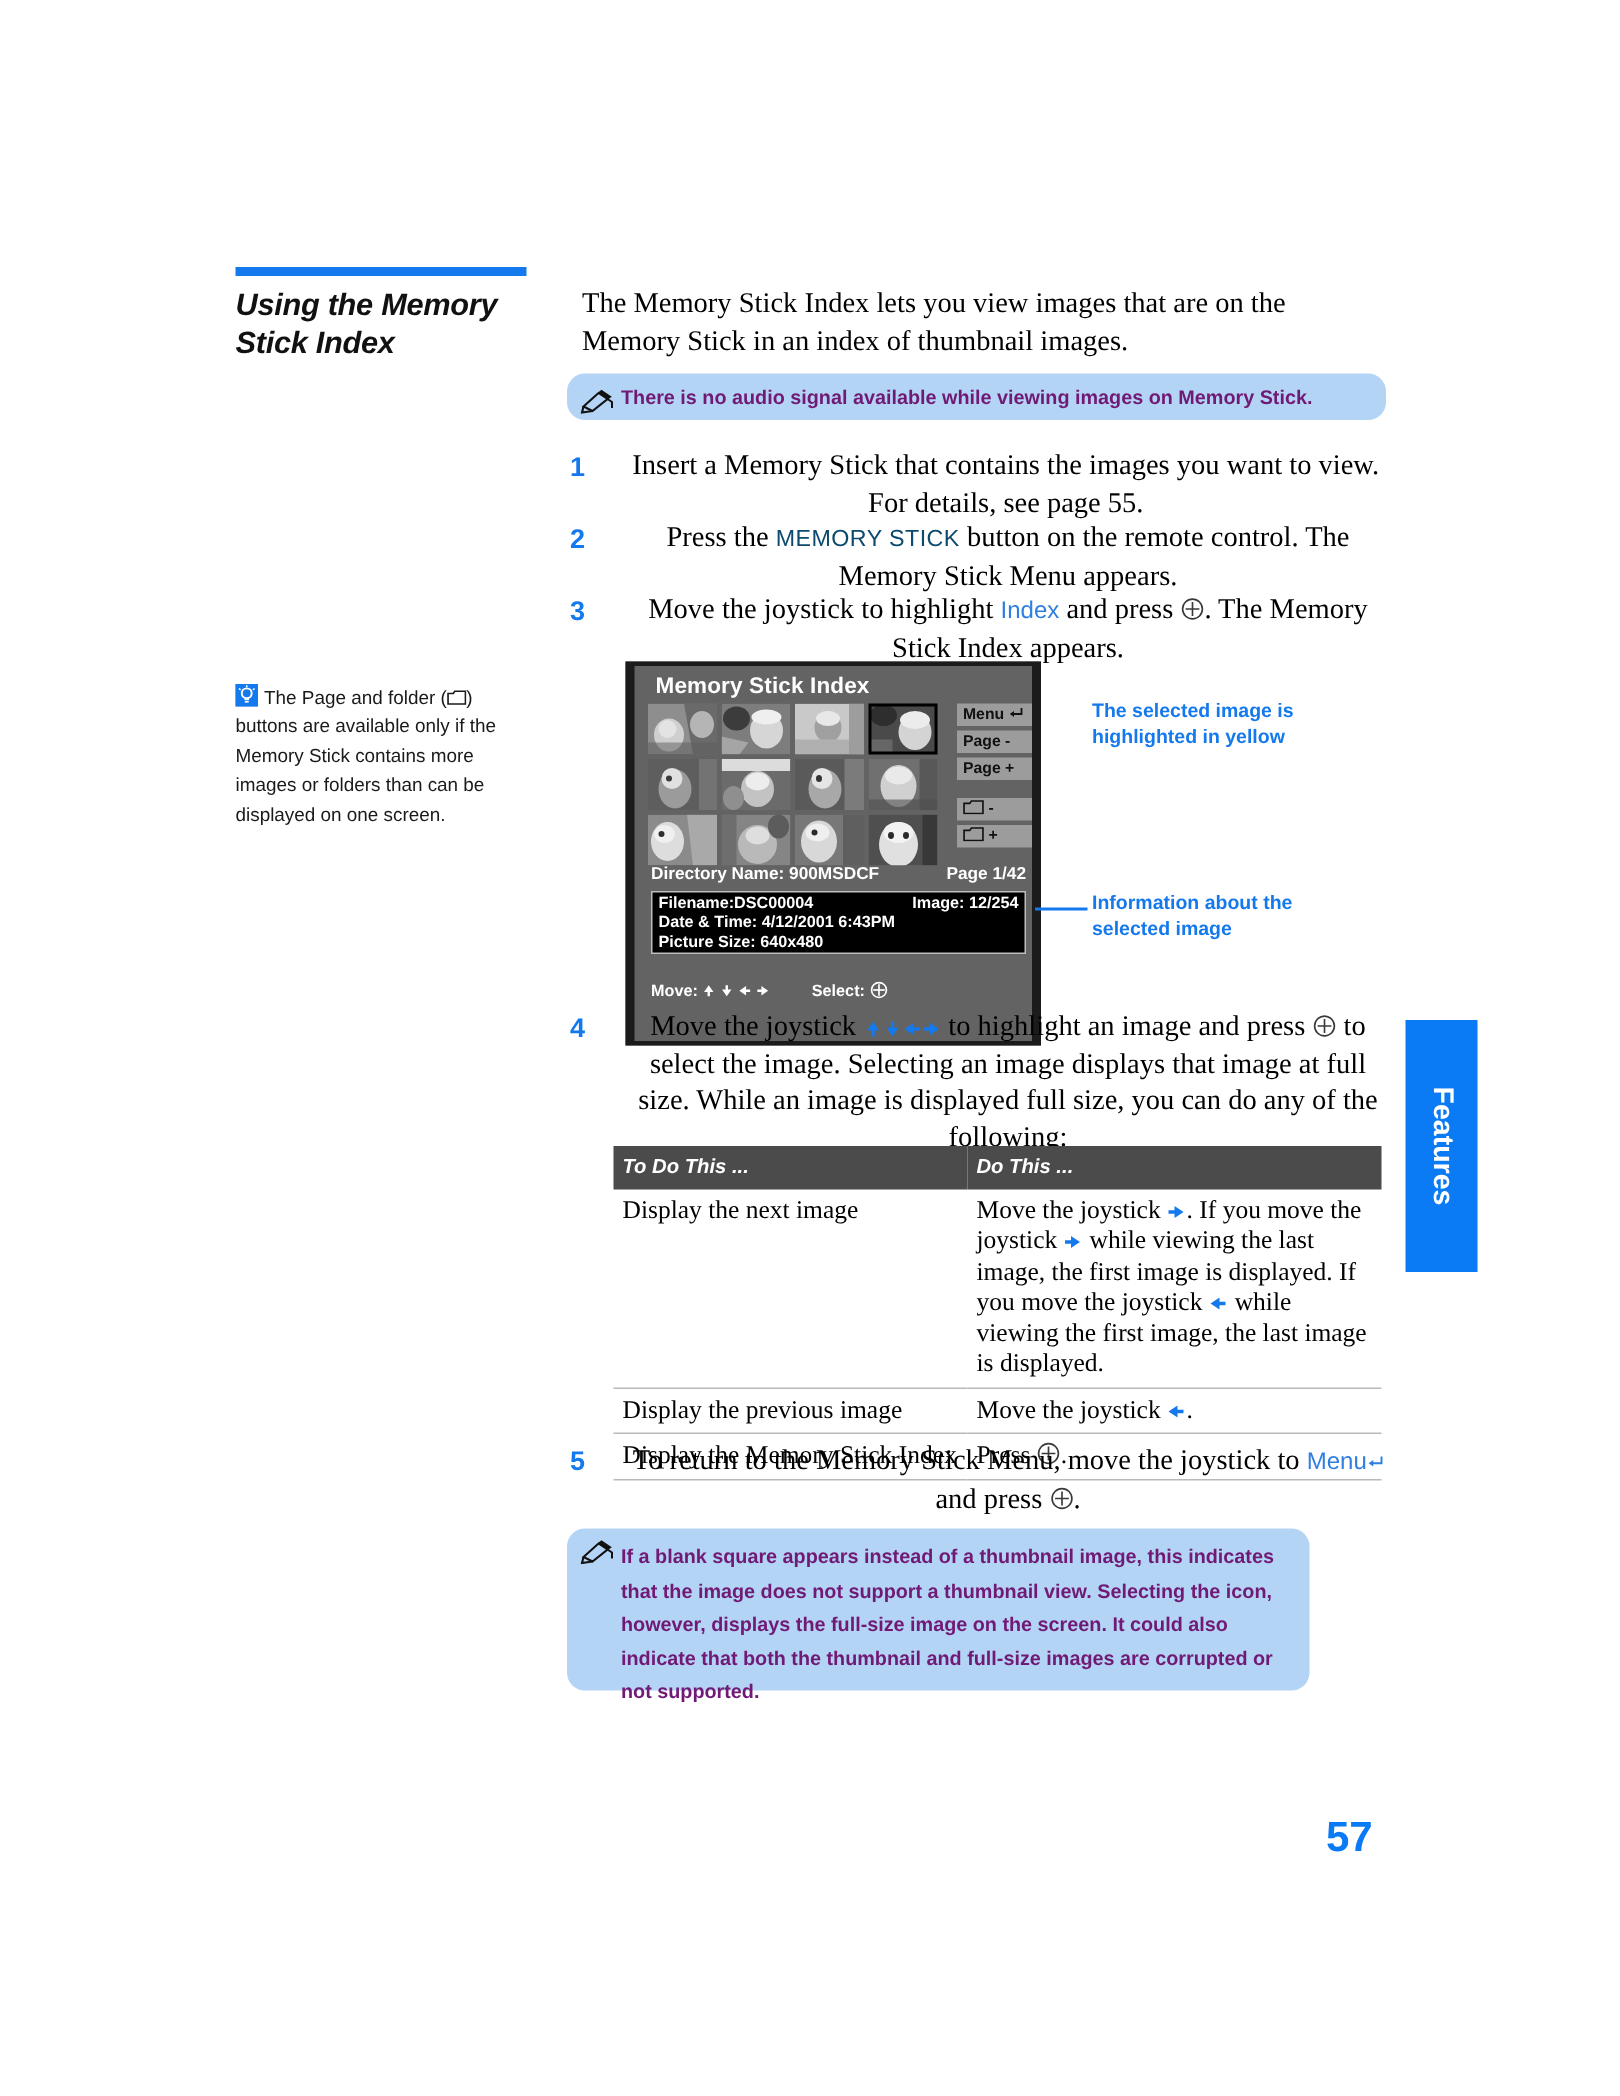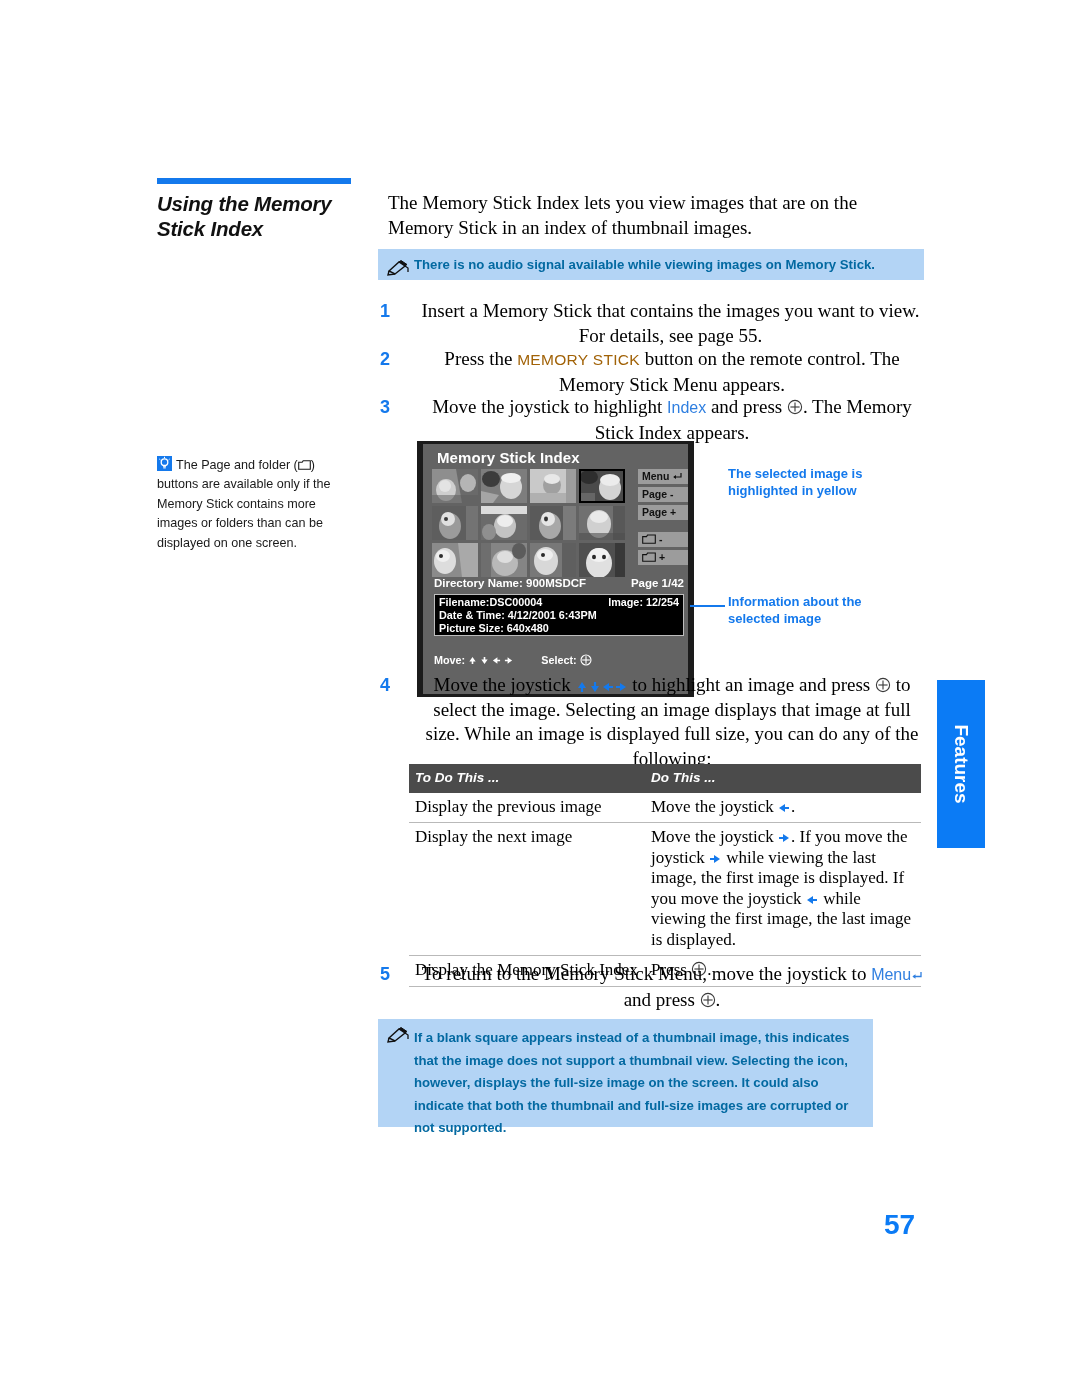--- a/index.html
+++ b/index.html
@@ -79,21 +79,22 @@
     width: 535px;
     font-size: 19px;
     line-height: 24.5px;
   }
 
   .note-box {
     position: absolute;
     background: #b3d4f5;
     font-family: "Liberation Sans", sans-serif;
     font-weight: bold;
-    color: #0369a1;
+    color: #701a75;
+    border-radius: 12px;
   }
   #note-top {
     left: 378px;
     top: 249px;
     width: 546px;
     height: 31px;
     font-size: 13.2px;
     line-height: 31px;
     padding: 0;
   }
@@ -132,21 +133,21 @@
   #step3 { left: 380px; top: 395px; width: 548px; }
   #step4 { left: 380px; top: 673px; width: 548px; }
   #step5 { left: 380px; top: 962px; width: 548px; }
 
   .ui-label {
     color: #2f7fe0;
     font-family: "Liberation Sans", sans-serif;
     font-size: 16px;
   }
   .ui-label-caps {
-    color: #a16207;
+    color: #0c4a6e;
     font-family: "Liberation Sans", sans-serif;
     font-size: 15.5px;
     letter-spacing: 0.3px;
   }
   .circ-plus {
     display: inline-block;
     width: 16px;
     height: 16px;
     vertical-align: -2px;
   }
@@ -623,34 +624,34 @@
 
   <table id="do-table">
     <thead>
       <tr>
         <th class="col-a">To Do This ...</th>
         <th>Do This ...</th>
       </tr>
     </thead>
     <tbody>
       <tr>
-        <td class="col-a">Display the previous image</td>
-        <td><span>Move the joystick </span><span class="arrow"><svg viewBox="0 0 12 12" width="12" height="12">
-                <path d="M1 6 L7 2 L7 4.9 L11 4.9 L11 7.1 L7 7.1 L7 10 Z" fill="#1479ec"></path>
-              </svg></span><span>.</span></td>
-      </tr>
-      <tr>
         <td class="col-a">Display the next image</td>
         <td><span>Move the joystick </span><span class="arrow"><svg viewBox="0 0 12 12" width="12" height="12">
                 <path d="M11 6 L5 10 L5 7.1 L1 7.1 L1 4.9 L5 4.9 L5 2 Z" fill="#1479ec"></path>
               </svg></span><span>. If you move the joystick </span><span class="arrow"><svg viewBox="0 0 12 12" width="12" height="12">
                 <path d="M11 6 L5 10 L5 7.1 L1 7.1 L1 4.9 L5 4.9 L5 2 Z" fill="#1479ec"></path>
               </svg></span><span> while viewing the last image, the first image is displayed. If you move the joystick </span><span class="arrow"><svg viewBox="0 0 12 12" width="12" height="12">
                 <path d="M1 6 L7 2 L7 4.9 L11 4.9 L11 7.1 L7 7.1 L7 10 Z" fill="#1479ec"></path>
               </svg></span><span> while viewing the first image, the last image is displayed.</span></td>
+      </tr>
+      <tr>
+        <td class="col-a">Display the previous image</td>
+        <td><span>Move the joystick </span><span class="arrow"><svg viewBox="0 0 12 12" width="12" height="12">
+                <path d="M1 6 L7 2 L7 4.9 L11 4.9 L11 7.1 L7 7.1 L7 10 Z" fill="#1479ec"></path>
+              </svg></span><span>.</span></td>
       </tr>
       <tr>
         <td class="col-a">Display the Memory Stick Index</td>
         <td><span>Press </span><span class="circ-plus"><svg viewBox="0 0 16 16" width="16" height="16">
                 <circle cx="8" cy="8" r="6.6" fill="none" stroke="#3a3a3a" stroke-width="1.1"></circle>
                 <line x1="8" y1="3.4" x2="8" y2="12.6" stroke="#3a3a3a" stroke-width="1.1"></line>
                 <line x1="3.4" y1="8" x2="12.6" y2="8" stroke="#3a3a3a" stroke-width="1.1"></line>
               </svg></span><span>.</span></td>
       </tr>
     </tbody>

